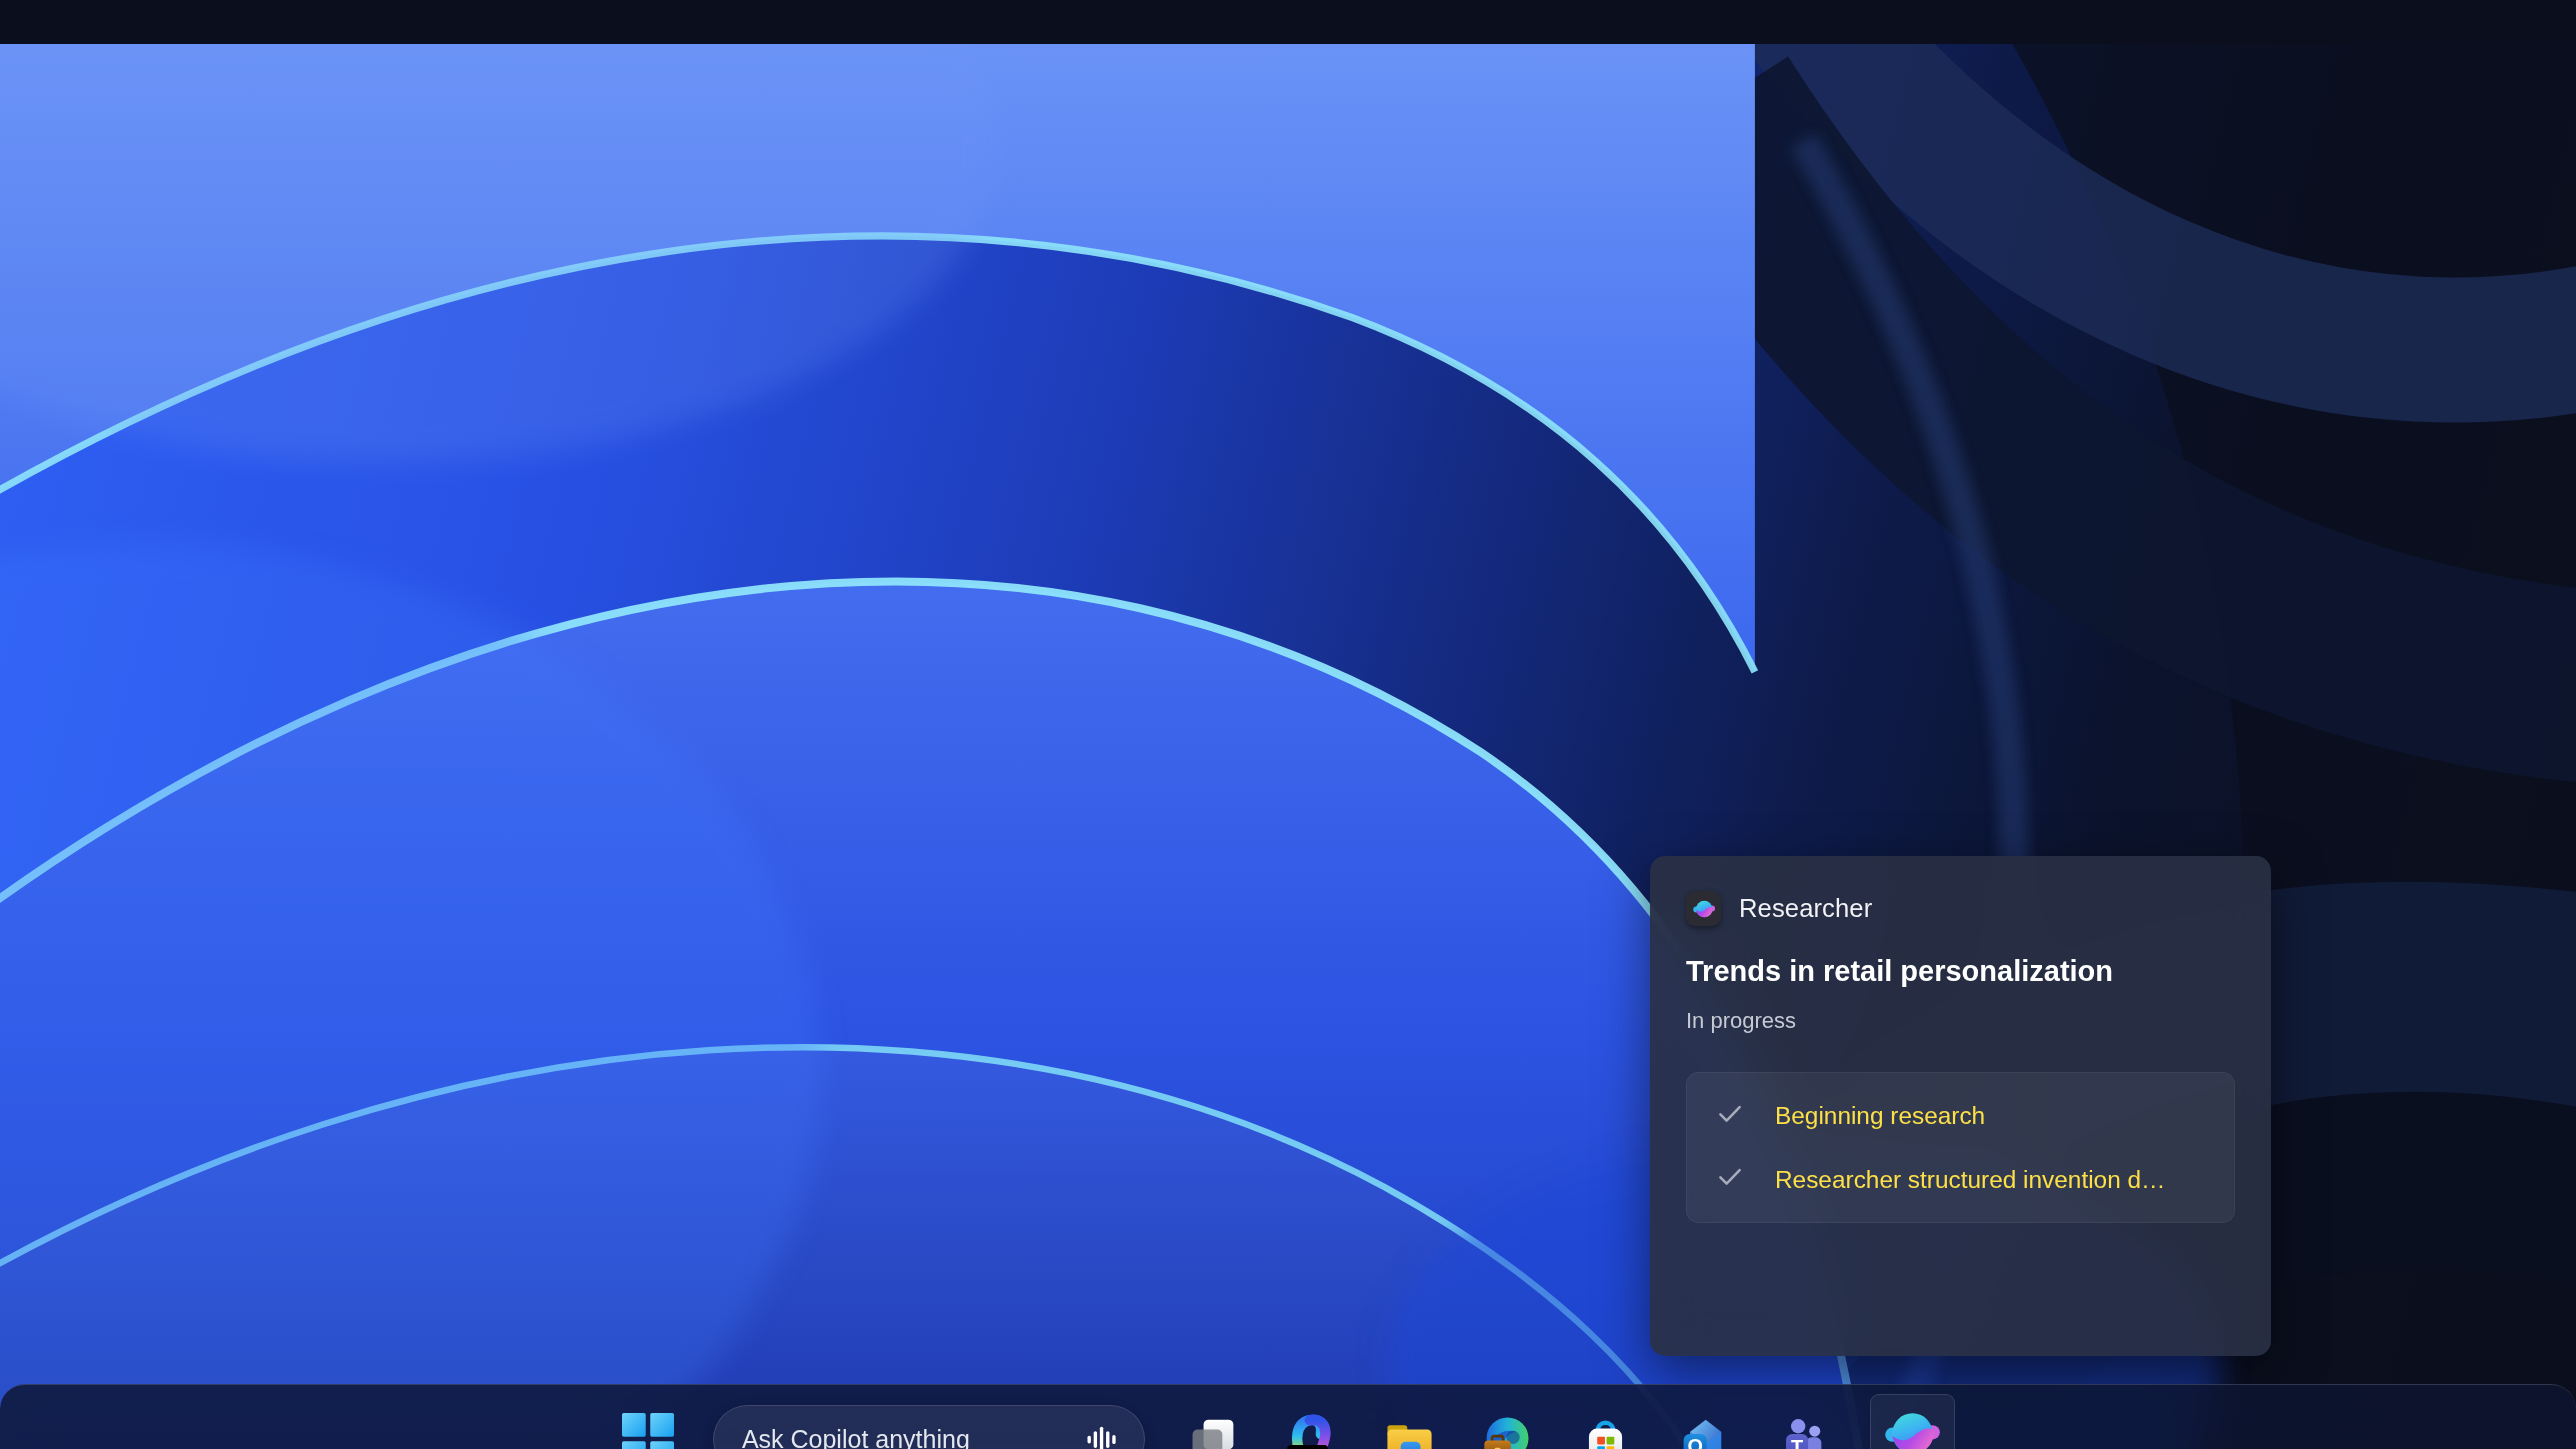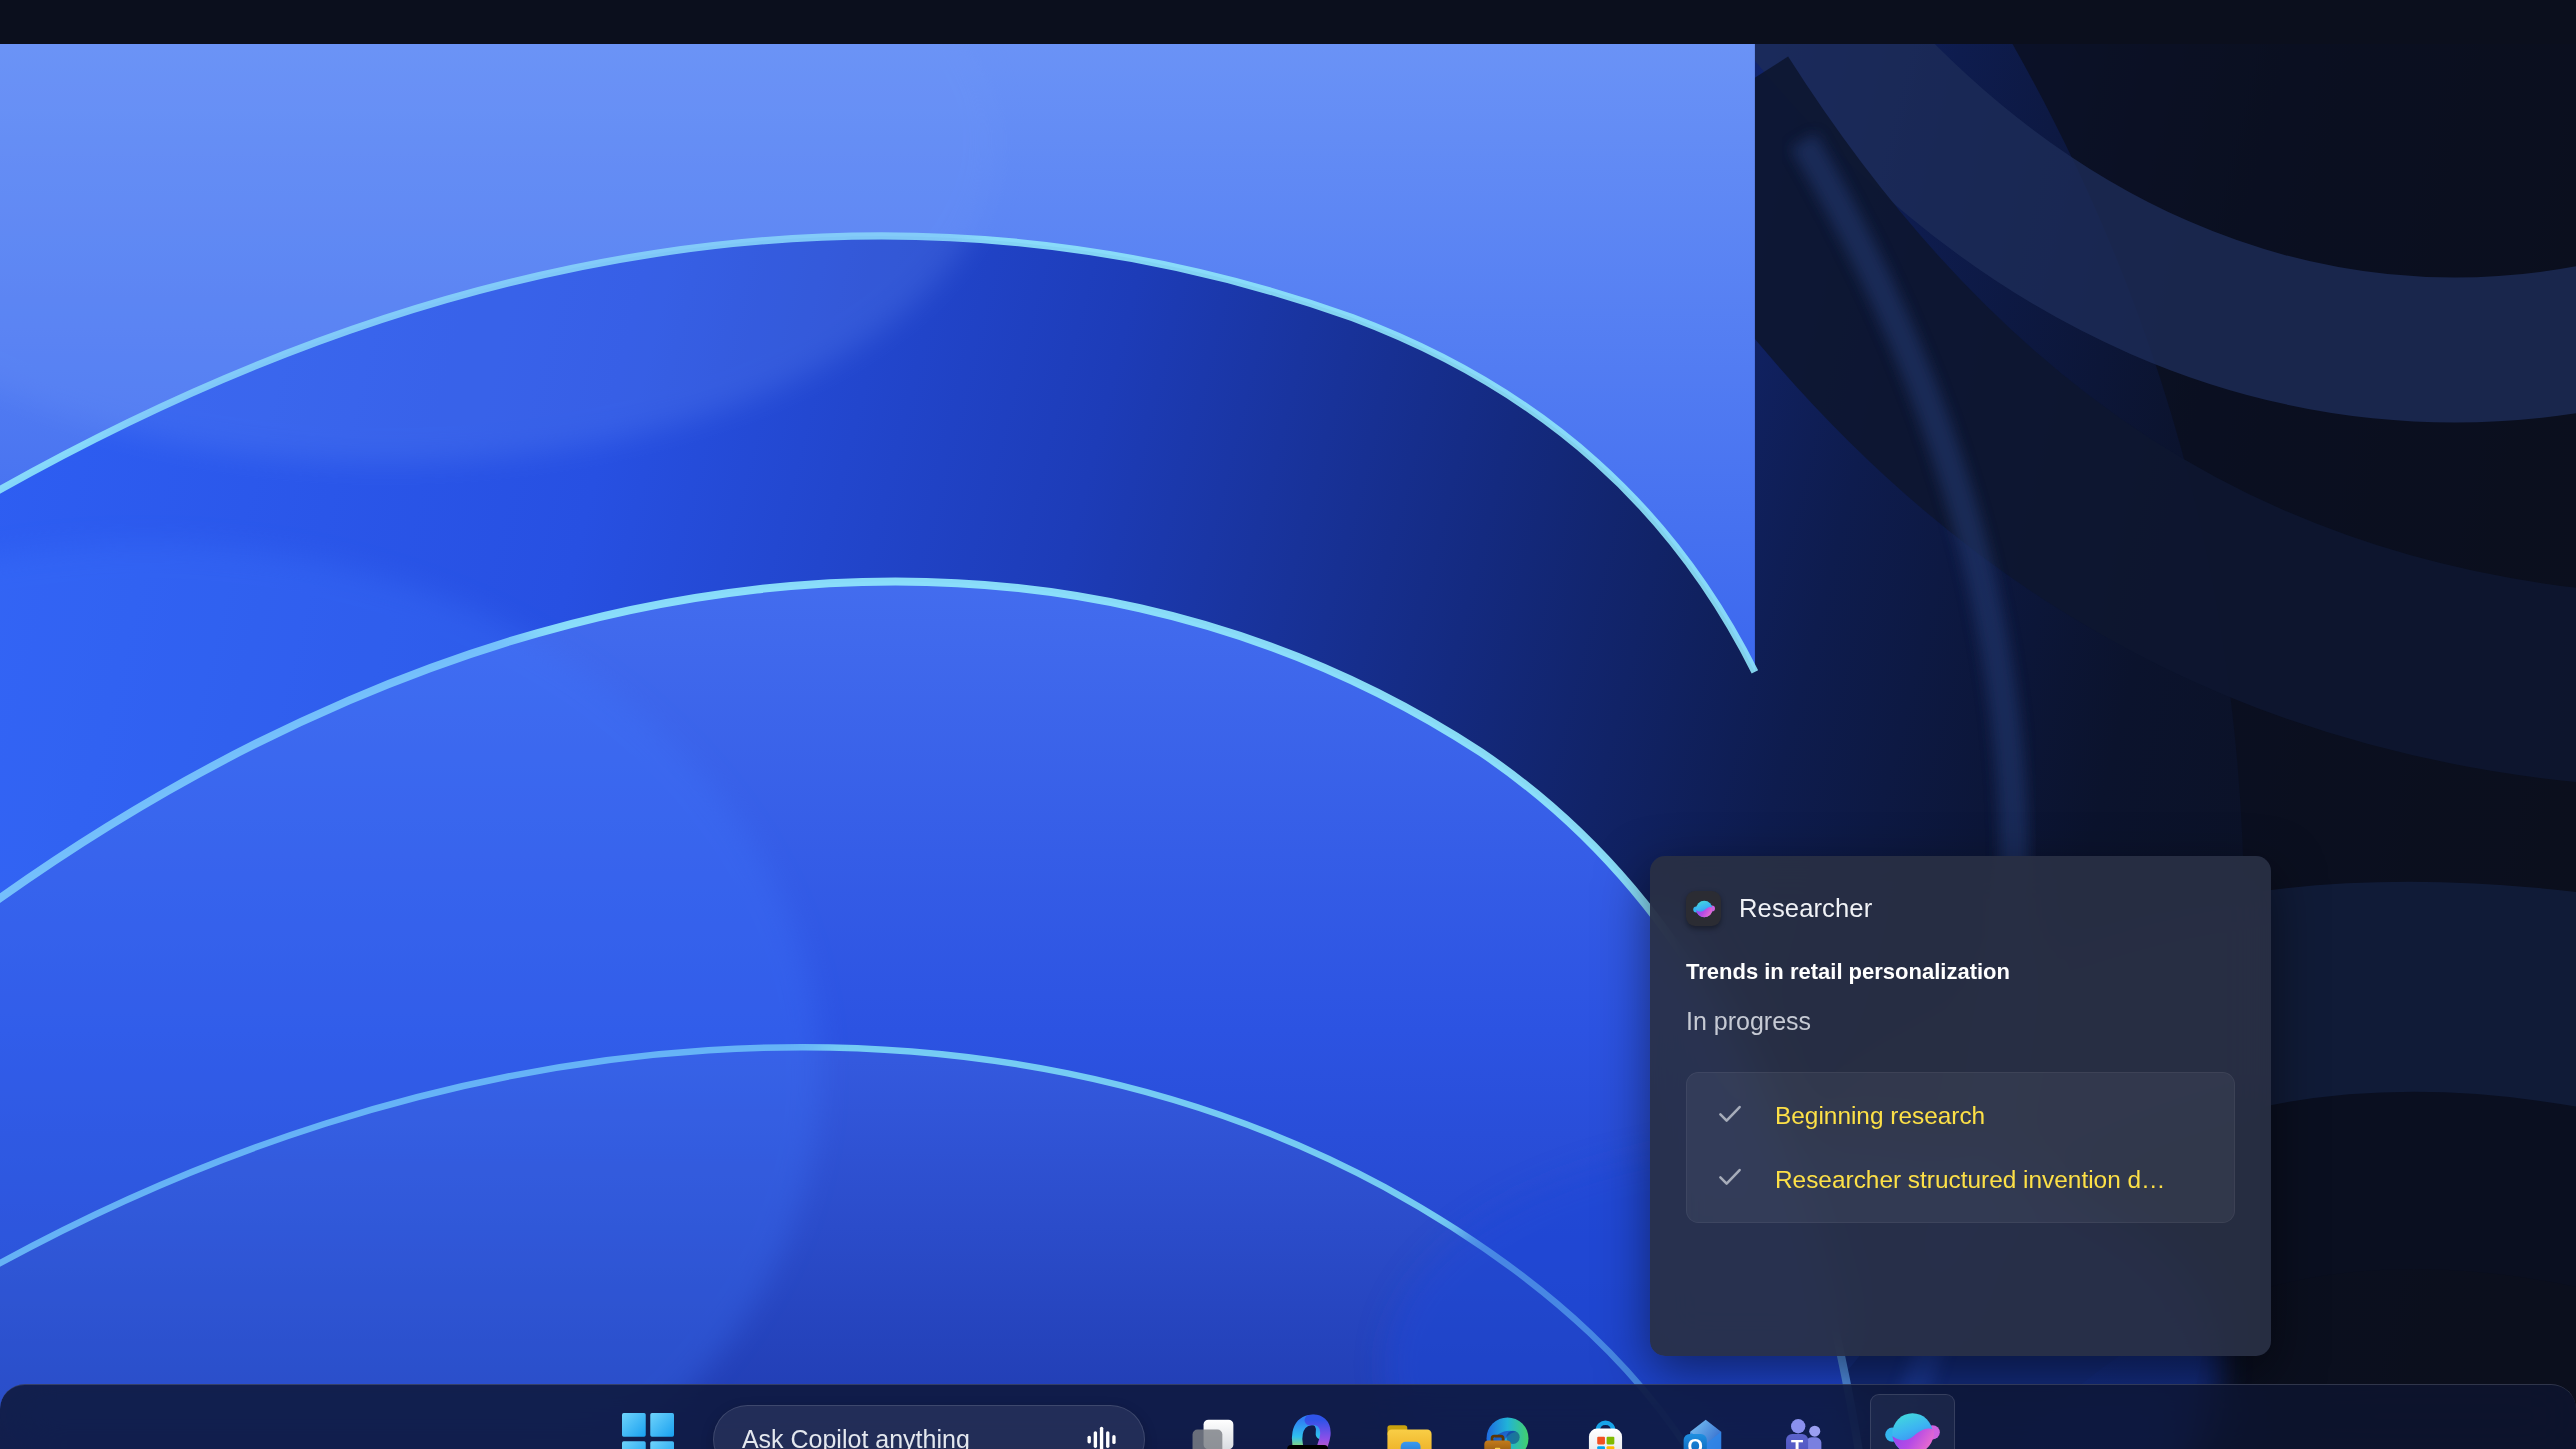--- a/index.html
+++ b/index.html
@@ -20,22 +20,22 @@
     box-shadow:0 17px 51px rgba(0,0,0,0.5);
     padding:35px 36px;
   }
   .toast-head{display:flex;align-items:center;gap:18px;height:35px;}
   .app-badge{
     width:35px;height:35px;border-radius:9px;background:#2b2c33;
     display:flex;align-items:center;justify-content:center;flex:0 0 auto;
     box-shadow:0 2.3px 5.7px rgba(0,0,0,0.35);
   }
   .app-name{font-size:25.6px;color:#f0f2f6;letter-spacing:0.1px;}
-  .toast-title{margin-top:28.4px;font-size:22px;line-height:35px;font-weight:700;color:#ffffff;}
-  .toast-status{margin-top:16px;font-size:25px;line-height:32px;color:#c6cad4;}
+  .toast-title{margin-top:28.4px;font-size:29px;line-height:35px;font-weight:700;color:#ffffff;}
+  .toast-status{margin-top:16px;font-size:22px;line-height:32px;color:#c6cad4;}
   .steps{
     margin-top:35px;border-radius:12.5px;
     background:rgba(255,255,255,0.055);
     border:0.9px solid rgba(255,255,255,0.05);
     padding:25px 27px;display:flex;flex-direction:column;
   }
   .step{display:flex;align-items:flex-start;gap:30px;}
   .step + .step{margin-top:28.4px;}
   .step-ico{width:31px;flex:0 0 auto;display:flex;justify-content:center;margin-top:4.5px;}
   .step-label{font-size:24.4px;line-height:35px;}

